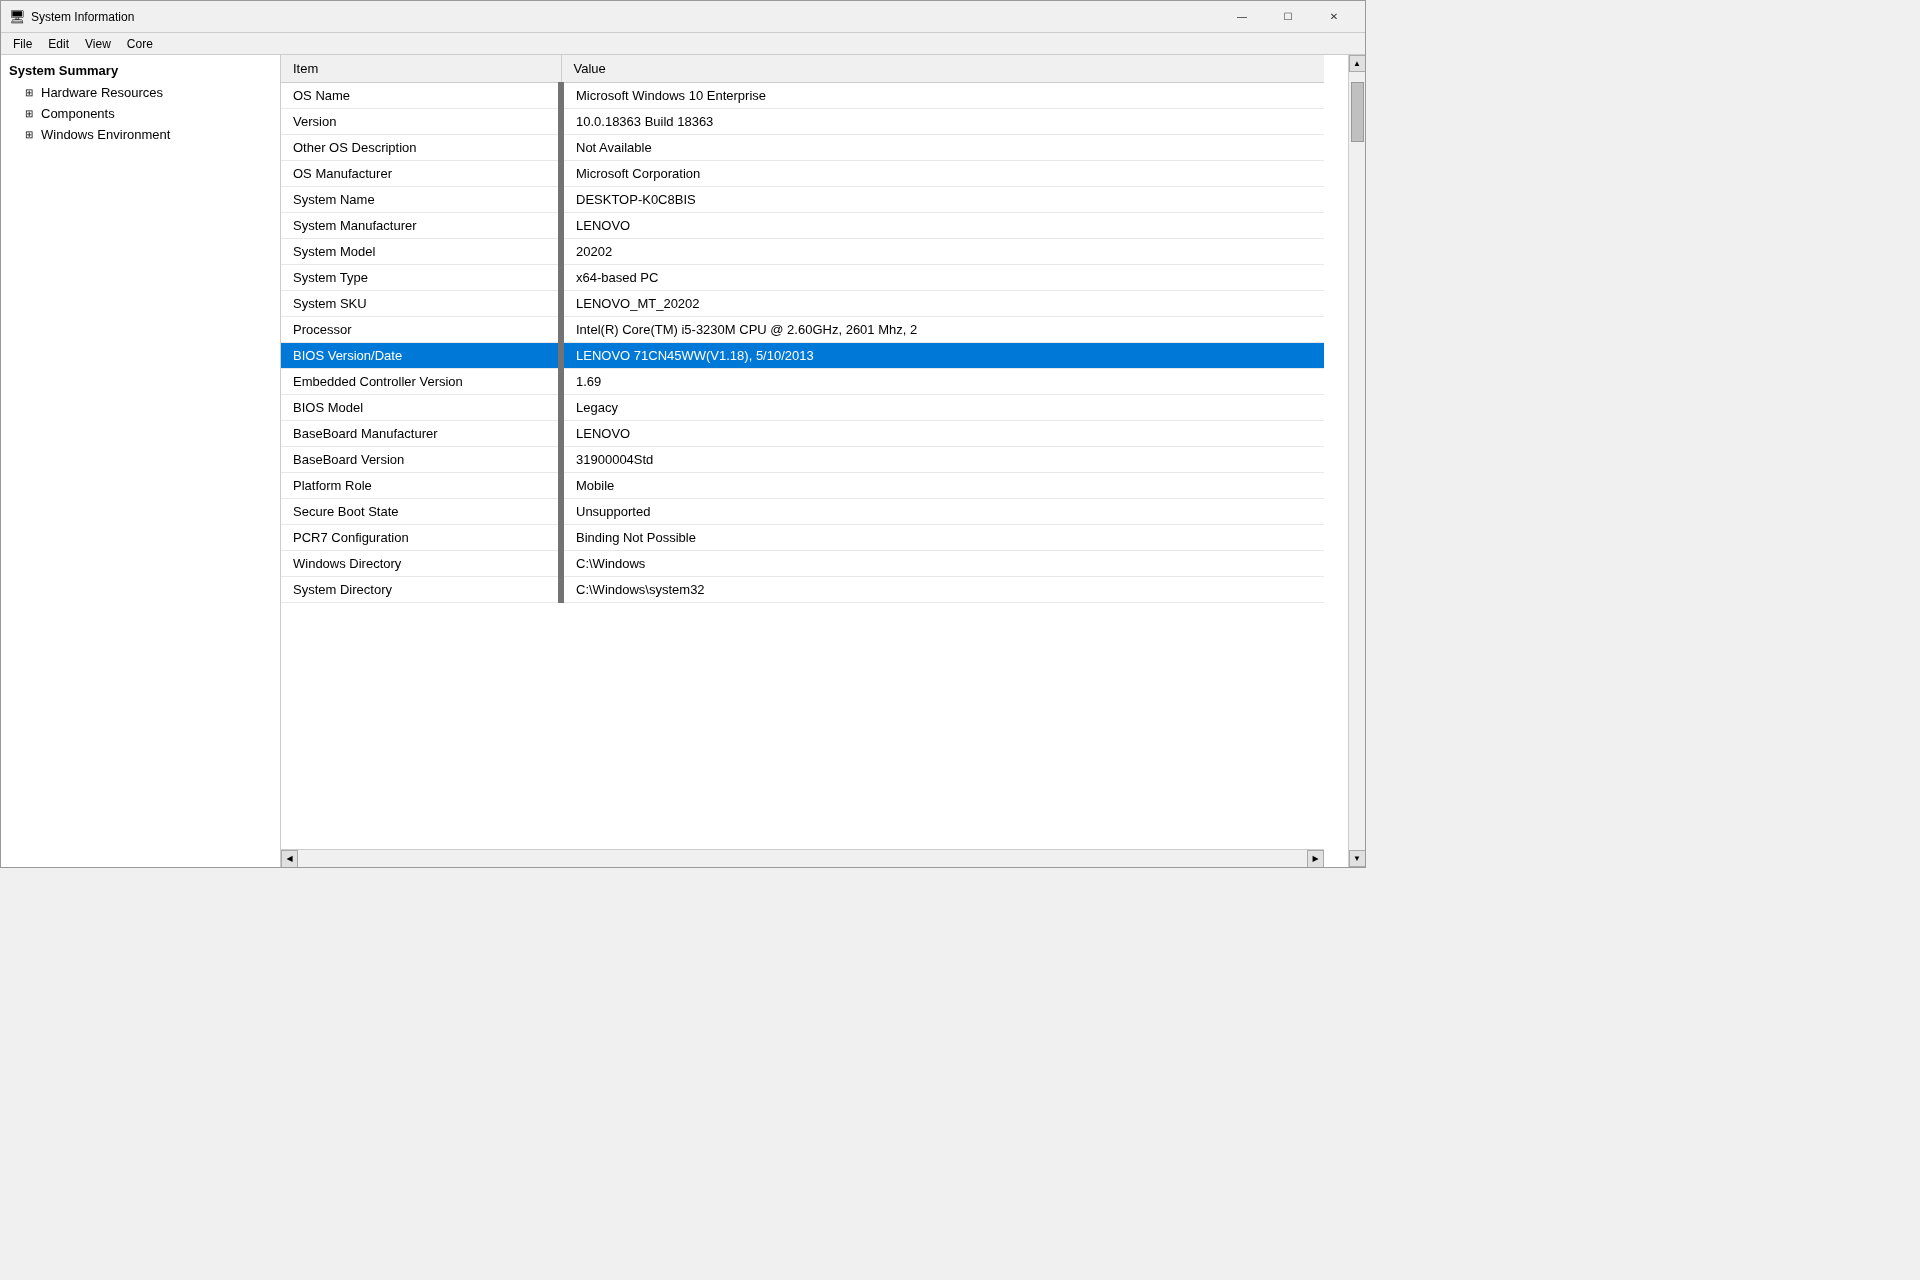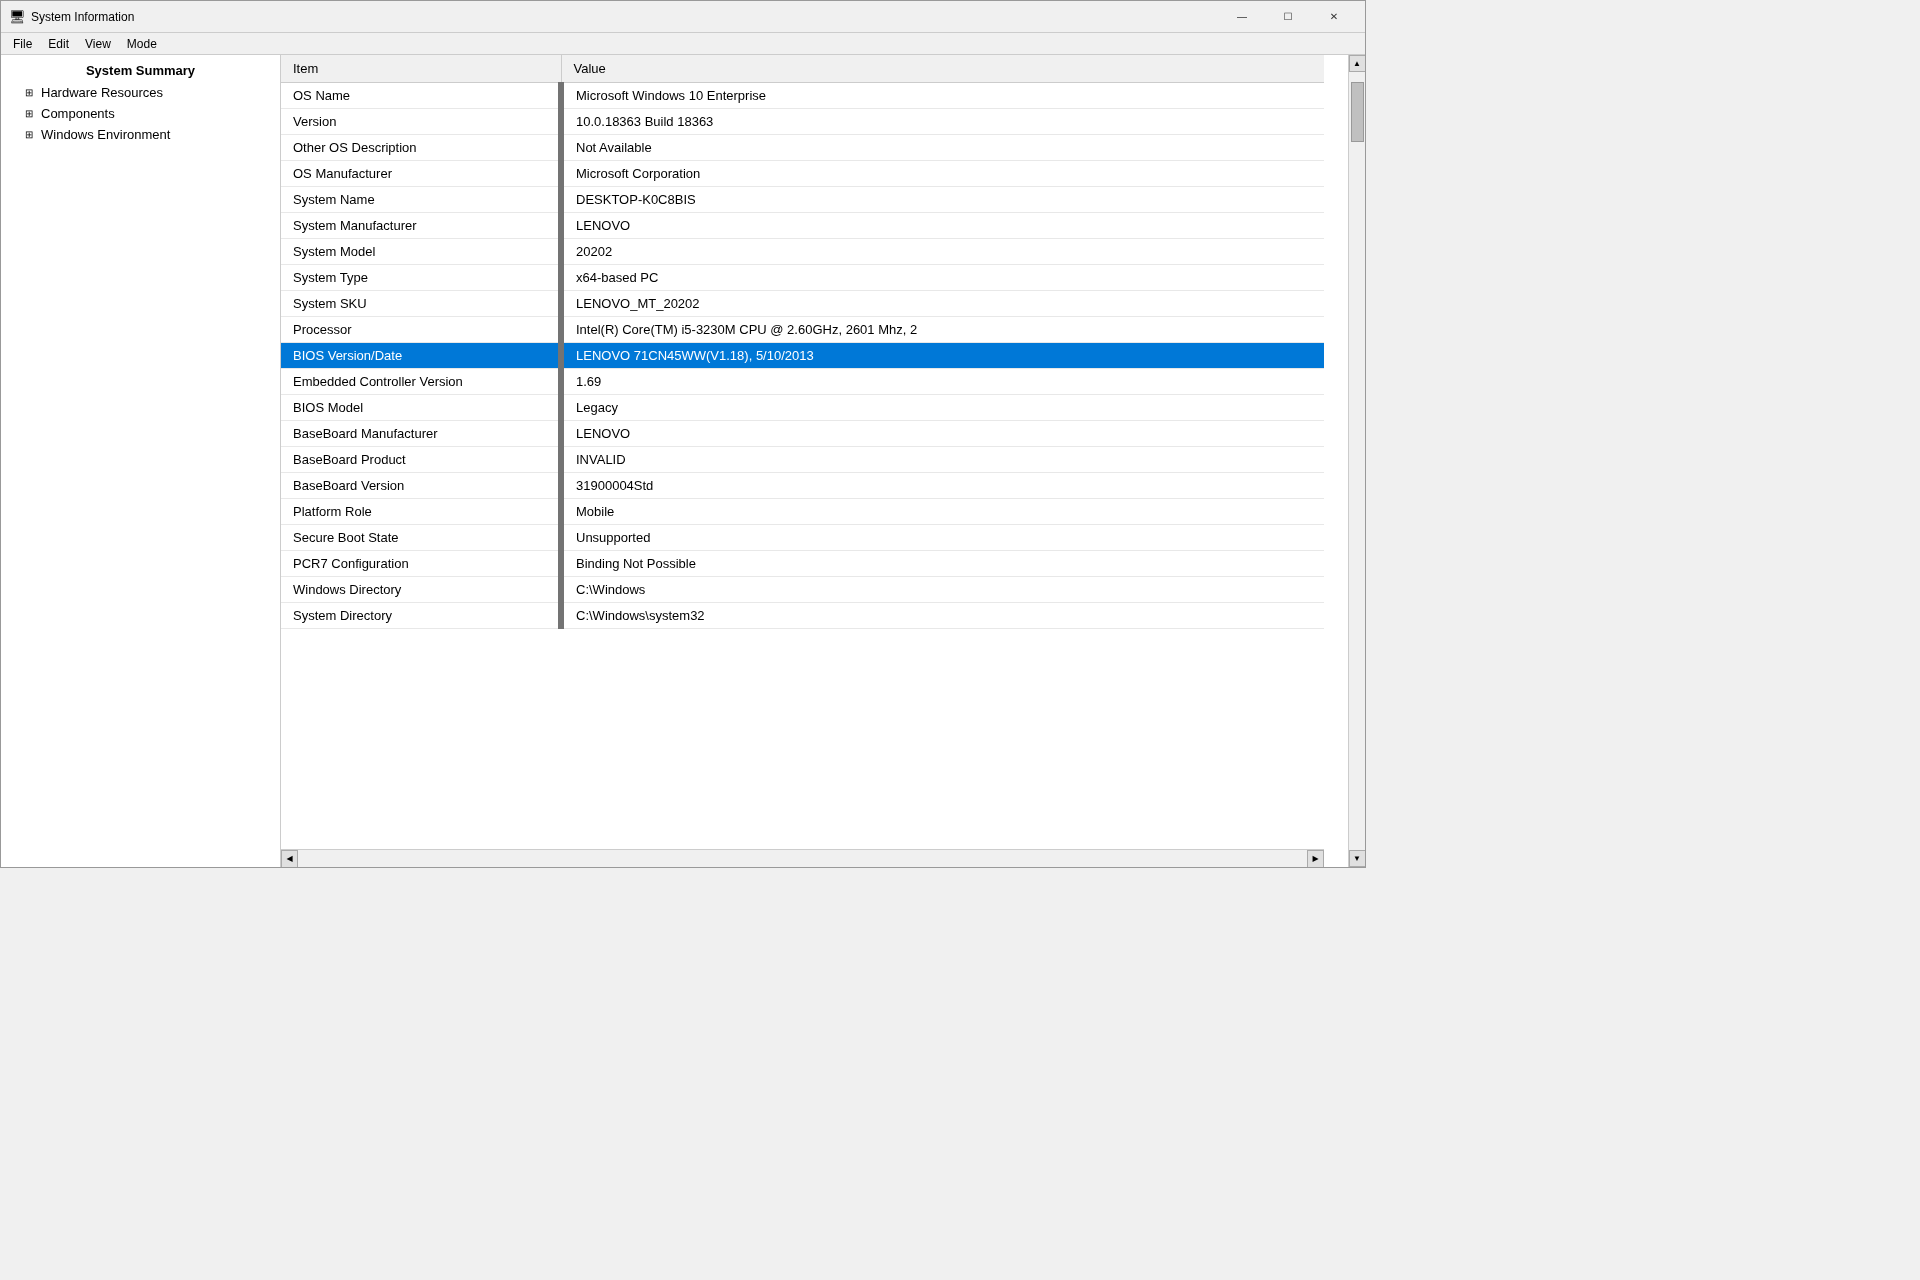--- a/index.html
+++ b/index.html
@@ -106,21 +106,20 @@
       padding: 3px 8px;
       cursor: pointer;
       white-space: nowrap;
       font-size: 13px;
       color: #000;
     }
 
     .tree-item-root {
       font-weight: bold;
       padding: 4px 8px;
-      text-align: center;
     }
 
     .tree-item-child {
       padding-left: 24px;
       display: flex;
       align-items: center;
       gap: 4px;
     }
 
     .expand-icon {
@@ -286,21 +285,21 @@
       <button class="title-btn">—</button>
       <button class="title-btn">☐</button>
       <button class="title-btn close">✕</button>
     </div>
   </div>
 
   <div class="menu-bar">
     <span class="menu-item">File</span>
     <span class="menu-item">Edit</span>
     <span class="menu-item">View</span>
-    <span class="menu-item">Mode</span>
+    <span class="menu-item">Core</span>
   </div>
 
   <div class="main-content">
 
     <div class="sidebar">
       <div class="tree-item tree-item-root">
         <span>System Summary</span>
       </div>
       <div class="tree-item tree-item-child">
         <span class="expand-icon">⊞</span>
@@ -377,24 +376,20 @@
                 </tr>
                 <tr>
                   <td>BIOS Model</td>
                   <td>Legacy</td>
                 </tr>
                 <tr>
                   <td>BaseBoard Manufacturer</td>
                   <td>LENOVO</td>
                 </tr>
                 <tr>
-                  <td>BaseBoard Product</td>
-                  <td>INVALID</td>
-                </tr>
-                <tr>
                   <td>BaseBoard Version</td>
                   <td>31900004Std</td>
                 </tr>
                 <tr>
                   <td>Platform Role</td>
                   <td>Mobile</td>
                 </tr>
                 <tr>
                   <td>Secure Boot State</td>
                   <td>Unsupported</td>

